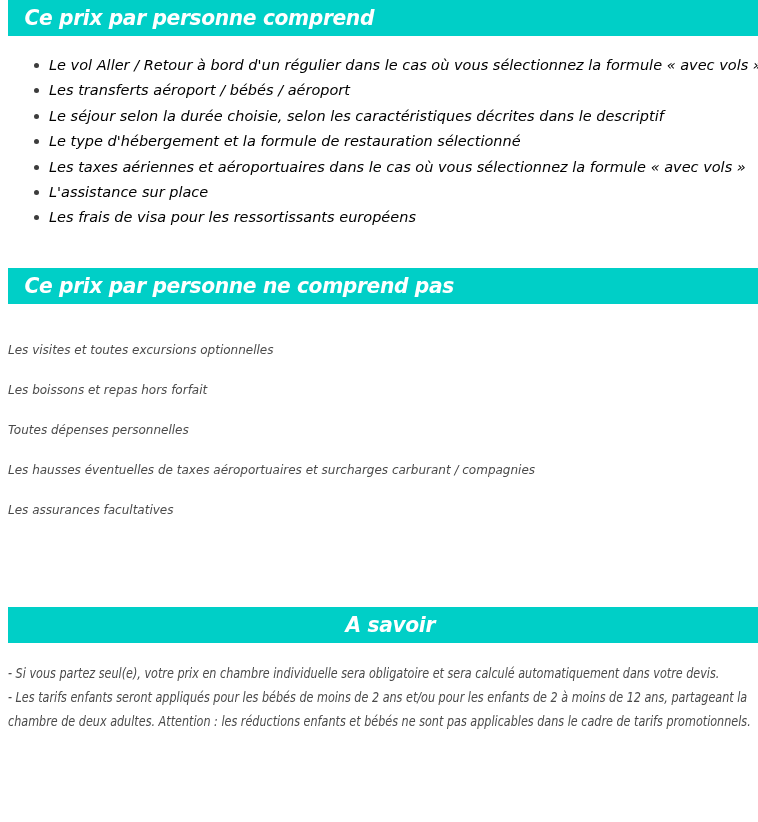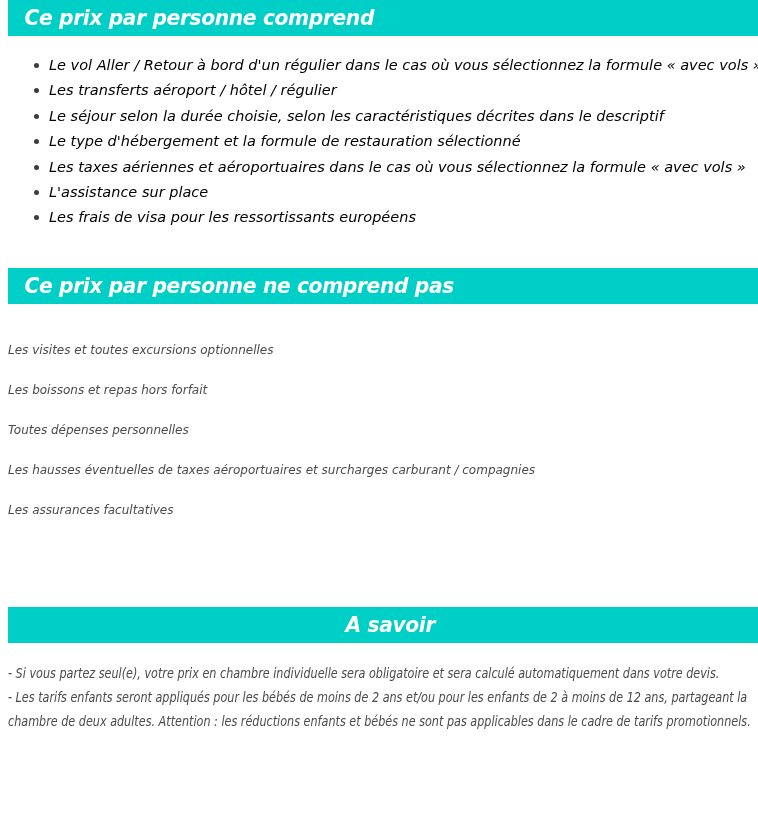--- a/index.html
+++ b/index.html
@@ -119,21 +119,21 @@
 
   <div class="section-bar" id="bar-included" style="background: rgb(0, 207, 199);">
     <span class="bar-title" style="color: rgb(255, 255, 255);">Ce prix par personne comprend</span>
   </div>
 
   <ul class="included-list">
     <li>
       <span>Le vol Aller / Retour à bord d'un régulier dans le cas où vous sélectionnez la formule « avec vols »</span>
     </li>
     <li>
-      <span>Les transferts aéroport / hôtel / régulier</span>
+      <span>Les transferts aéroport / bébés / aéroport</span>
     </li>
     <li>
       <span>Le séjour selon la durée choisie, selon les caractéristiques décrites dans le descriptif</span>
     </li>
     <li>
       <span>Le type d'hébergement et la formule de restauration sélectionné</span>
     </li>
     <li>
       <span>Les taxes aériennes et aéroportuaires dans le cas où vous sélectionnez la formule « avec vols »</span>
     </li>

